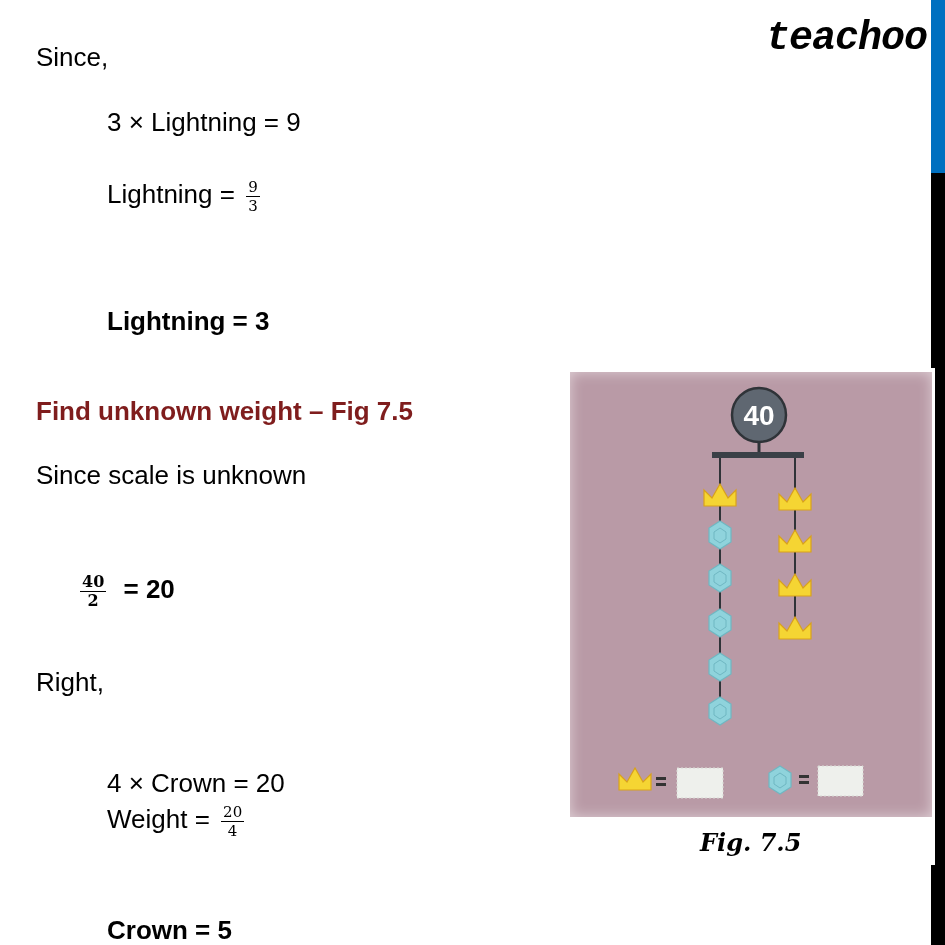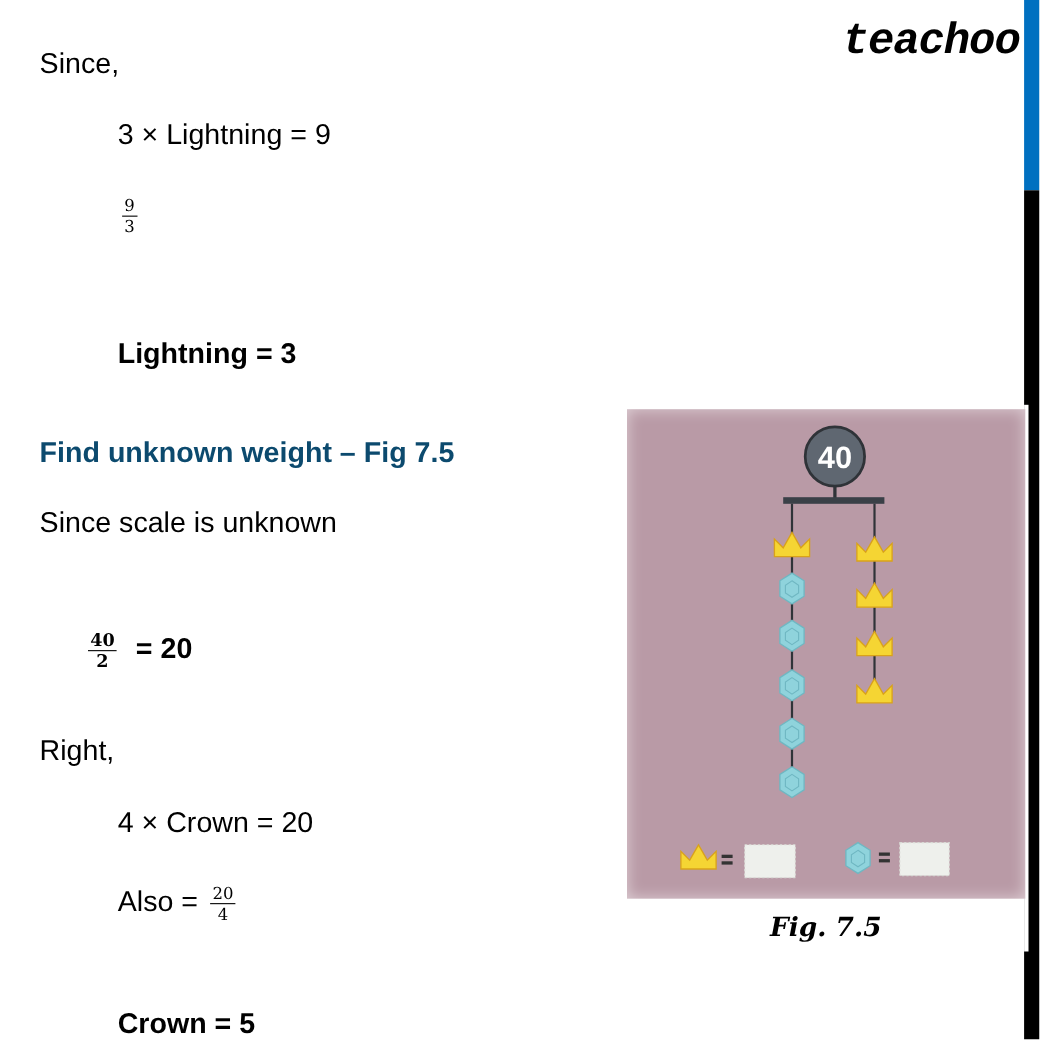--- a/index.html
+++ b/index.html
@@ -1,19 +1,19 @@
 <!DOCTYPE html>
 <html><head>
 <meta charset="utf-8">
 <style>
   html, body { margin:0; padding:0; }
   body { width:945px; height:945px; position:relative; background:#ffffff; overflow:hidden; font-family:"Liberation Sans", sans-serif; color:#000; }
   .t { position:absolute; white-space:nowrap; font-size:26px; }
   .b { font-weight:bold;margin-top:41px; }
-  .heading { color:#0c4a6e; font-weight:bold; font-size:26px; }
+  .heading { color:#7f1d1d; font-weight:bold; font-size:26px; }
   .logo { position:absolute; left:766px; top:16px; font-family:Liberation Mono, monospace; font-style:italic; font-weight:bold; font-size:40px; letter-spacing:-1px; }
   .frac { display:inline-flex; flex-direction:column; align-items:center; vertical-align:middle; margin-left:4px; font-family:"DejaVu Serif", serif; }
   .frac .num, .frac .den { font-size:15px; line-height:18px; padding:0 2px; }
   .frac .num { border-bottom:1.5px solid #000; }
   .frac.bold .num, .frac.bold .den { font-weight:bold; font-size:16px; }
   .edge-blue { position:absolute; left:931px; top:0; width:14px; height:173px; background:#0070c0; }
   .edge-black { position:absolute; left:931px; top:173px; width:14px; height:772px; background:#000; }
   .edge-gap { position:absolute; left:931px; top:368px; width:4px; height:497px; background:#fff; }
   .figure { position:absolute; left:570px; top:372px; width:362px; height:445px; background:#b99aa6; box-shadow: inset 0 0 14px rgba(255,255,255,0.55); }
   .caption { position:absolute; left:700px; top:828px; font-family:"DejaVu Serif", serif; font-style:italic; font-weight:bold; font-size:24px; }
@@ -22,40 +22,41 @@
 <body>
 
 <div class="logo">teachoo</div>
 <div class="edge-blue"></div>
 <div class="edge-black"></div>
 <div class="edge-gap"></div>
 
 <div class="t" style="left:36px;top:42px;">Since,</div>
 <div class="t" style="left:107px;top:107px;">3 × Lightning = 9</div>
 <div class="t" style="left:107px;top:178px;">
+  <span>Lightning =</span>
   <span class="frac">
     <span class="num">9</span>
     <span class="den">3</span>
   </span>
 </div>
 <div class="t b" style="left:107px;top:265px;">Lightning = 3</div>
 
 <div class="t heading" style="left:36px;top:396px;">Find unknown weight – Fig 7.5</div>
 <div class="t" style="left:36px;top:460px;">Since scale is unknown</div>
 <div class="t b" style="left:76px;top:532px;">
   <span class="frac bold">
     <span class="num">40</span>
     <span class="den">2</span>
   </span>
   <span style="margin-left:10px;">= 20</span>
 </div>
 <div class="t" style="left:36px;top:667px;">Right,</div>
-<div class="t" style="left:107px;top:732px;">4 × Crown = 20</div>
+<div class="t" style="left:107px;top:768px;">4 × Crown = 20</div>
 <div class="t" style="left:107px;top:803px;">
-  <span>Also =</span>
+  <span>Weight =</span>
   <span class="frac">
     <span class="num">20</span>
     <span class="den">4</span>
   </span>
 </div>
 <div class="t b" style="left:107px;top:874px;">Crown = 5</div>
 
 <div class="figure">
   <svg width="362" height="445" viewBox="0 0 362 445">
     <defs>

